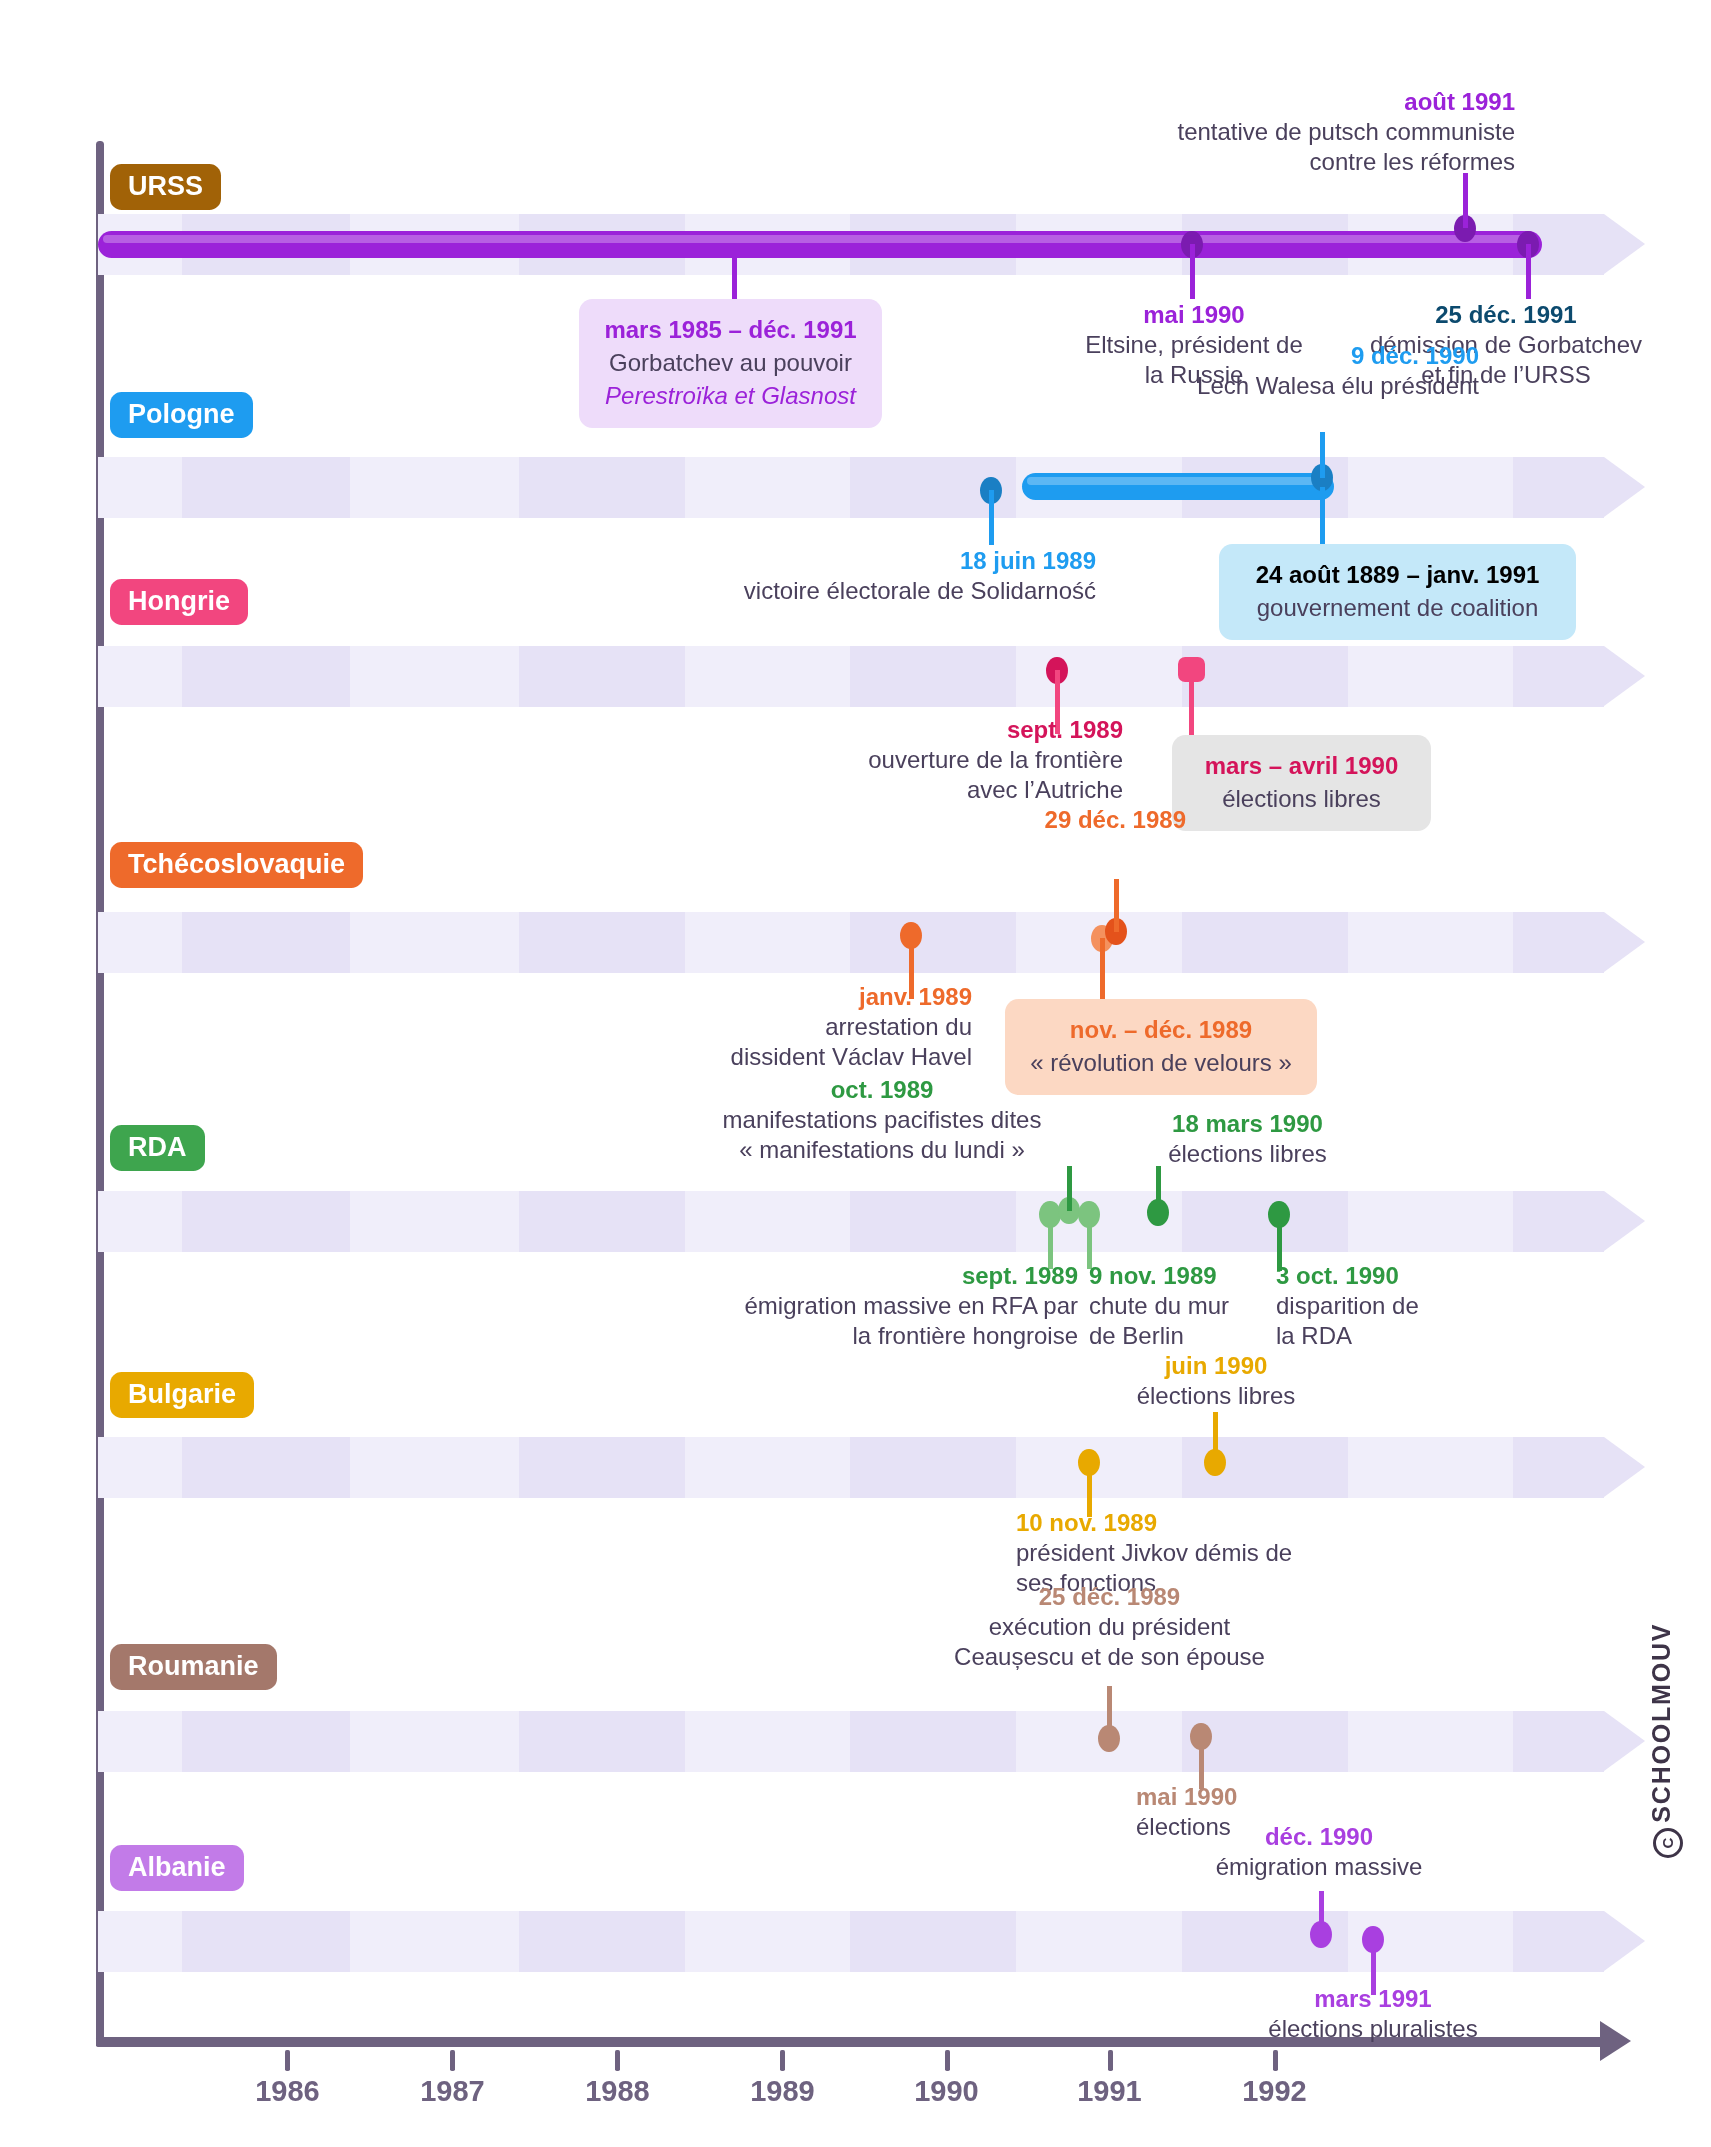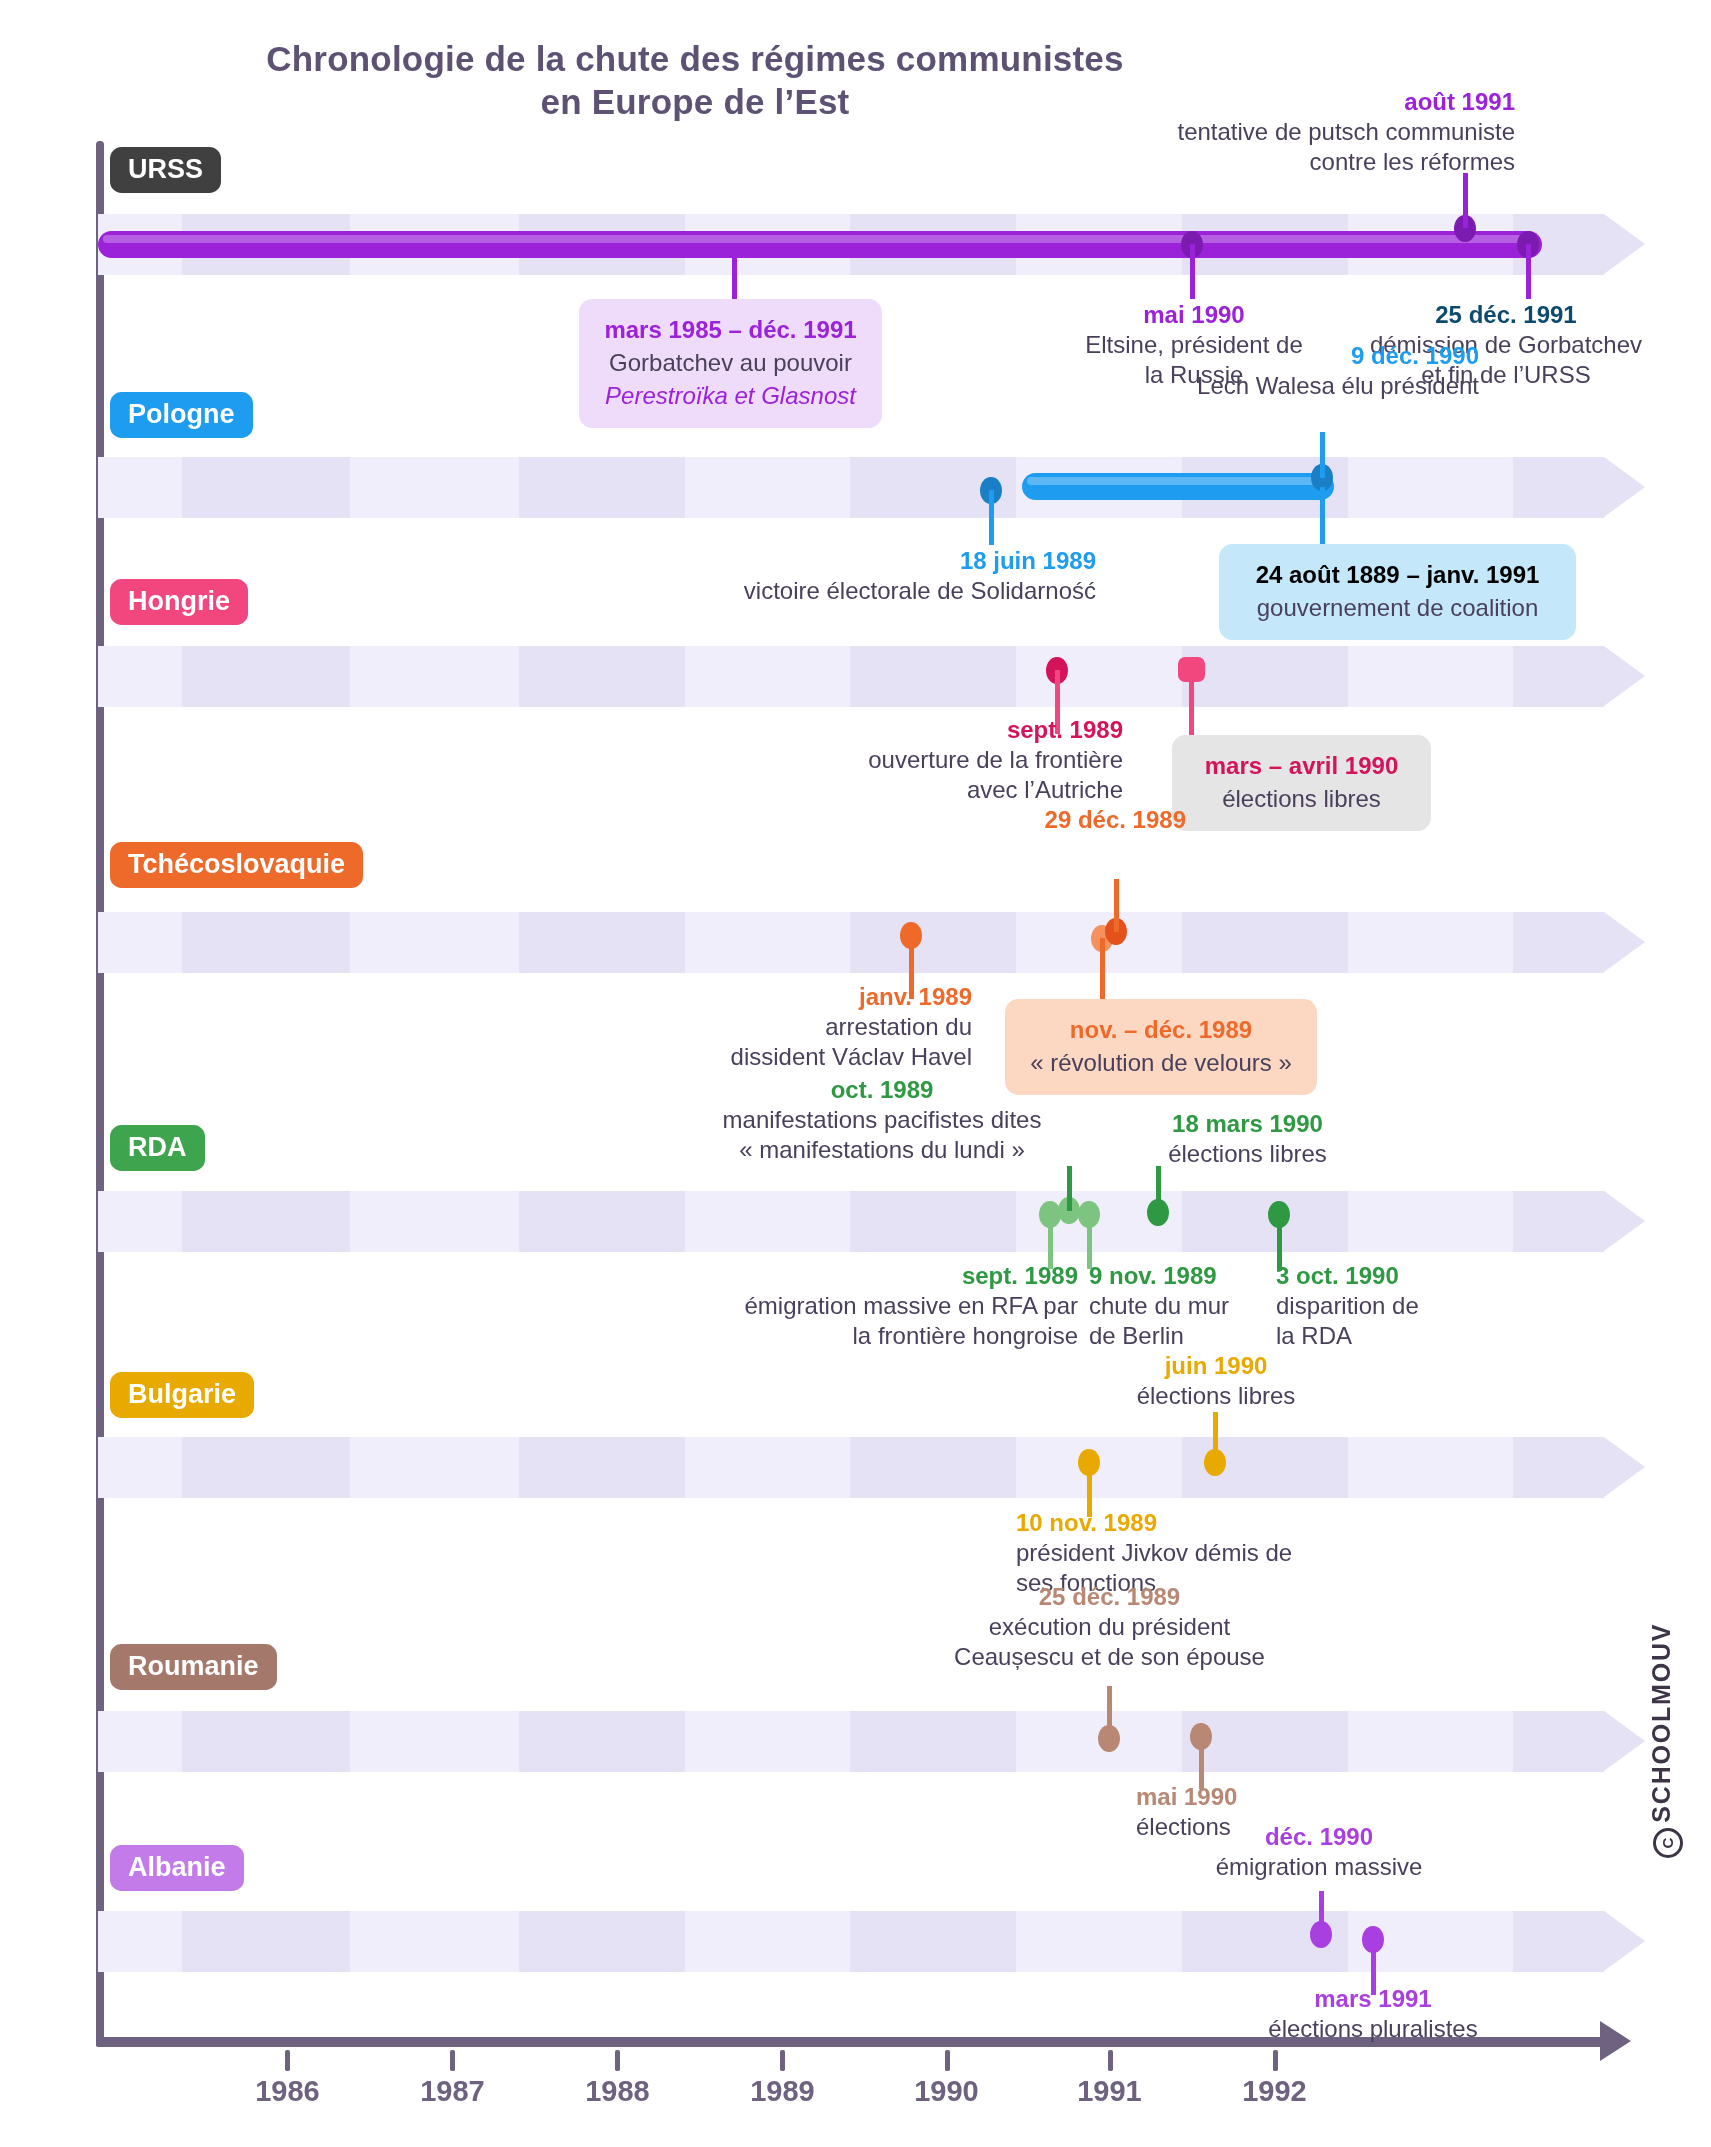--- a/index.html
+++ b/index.html
@@ -111,24 +111,20 @@
   .wm-c{
     display:inline-block;width:24px;height:24px;border:3.6px solid #3E3448;border-radius:50%;
     font-size:15px;line-height:24px;text-align:center;letter-spacing:0;vertical-align:-2.7px;margin-right:5.3px;
   }
 </style>
 </head>
 <body>
 
 <div id="stage">
 
-  <div class="title">
-    <span>Chronologie de la chute des régimes communistes</span><br>
-    <span>en Europe de l’Est</span>
-  </div>
 
   <div class="vaxis"></div>
   <div class="haxis"></div>
   <div class="haxis-arrow"></div>
 
   <div class="tick" style="left:285px"></div>
   <div class="tick" style="left:450px"></div>
   <div class="tick" style="left:615px"></div>
   <div class="tick" style="left:780px"></div>
   <div class="tick" style="left:945px"></div>
@@ -191,21 +187,21 @@
       <span class="t">la Russie</span>
     </div>
 
     <div class="callout" style="left:1319px;top:86px;width:374px">
       <span class="d" style="color:#0c4a6e">25 déc. 1991</span>
       <span class="t">démission de Gorbatchev</span>
       <span class="t">et fin de l’URSS</span>
     </div>
   </div>
 
-  <div class="badge" style="top:147px;background:#404040">
+  <div class="badge" style="top:164px;background:#a16207">
     <span>URSS</span>
   </div>
 
   <div class="row" style="top:457px">
     <div class="band">
       <div class="seg" style="left:84px;width:168px"></div>
       <div class="seg" style="left:421px;width:166px"></div>
       <div class="seg" style="left:752px;width:166px"></div>
       <div class="seg" style="left:1084px;width:166px"></div>
       <div class="seg" style="left:1415px;width:91px"></div>

